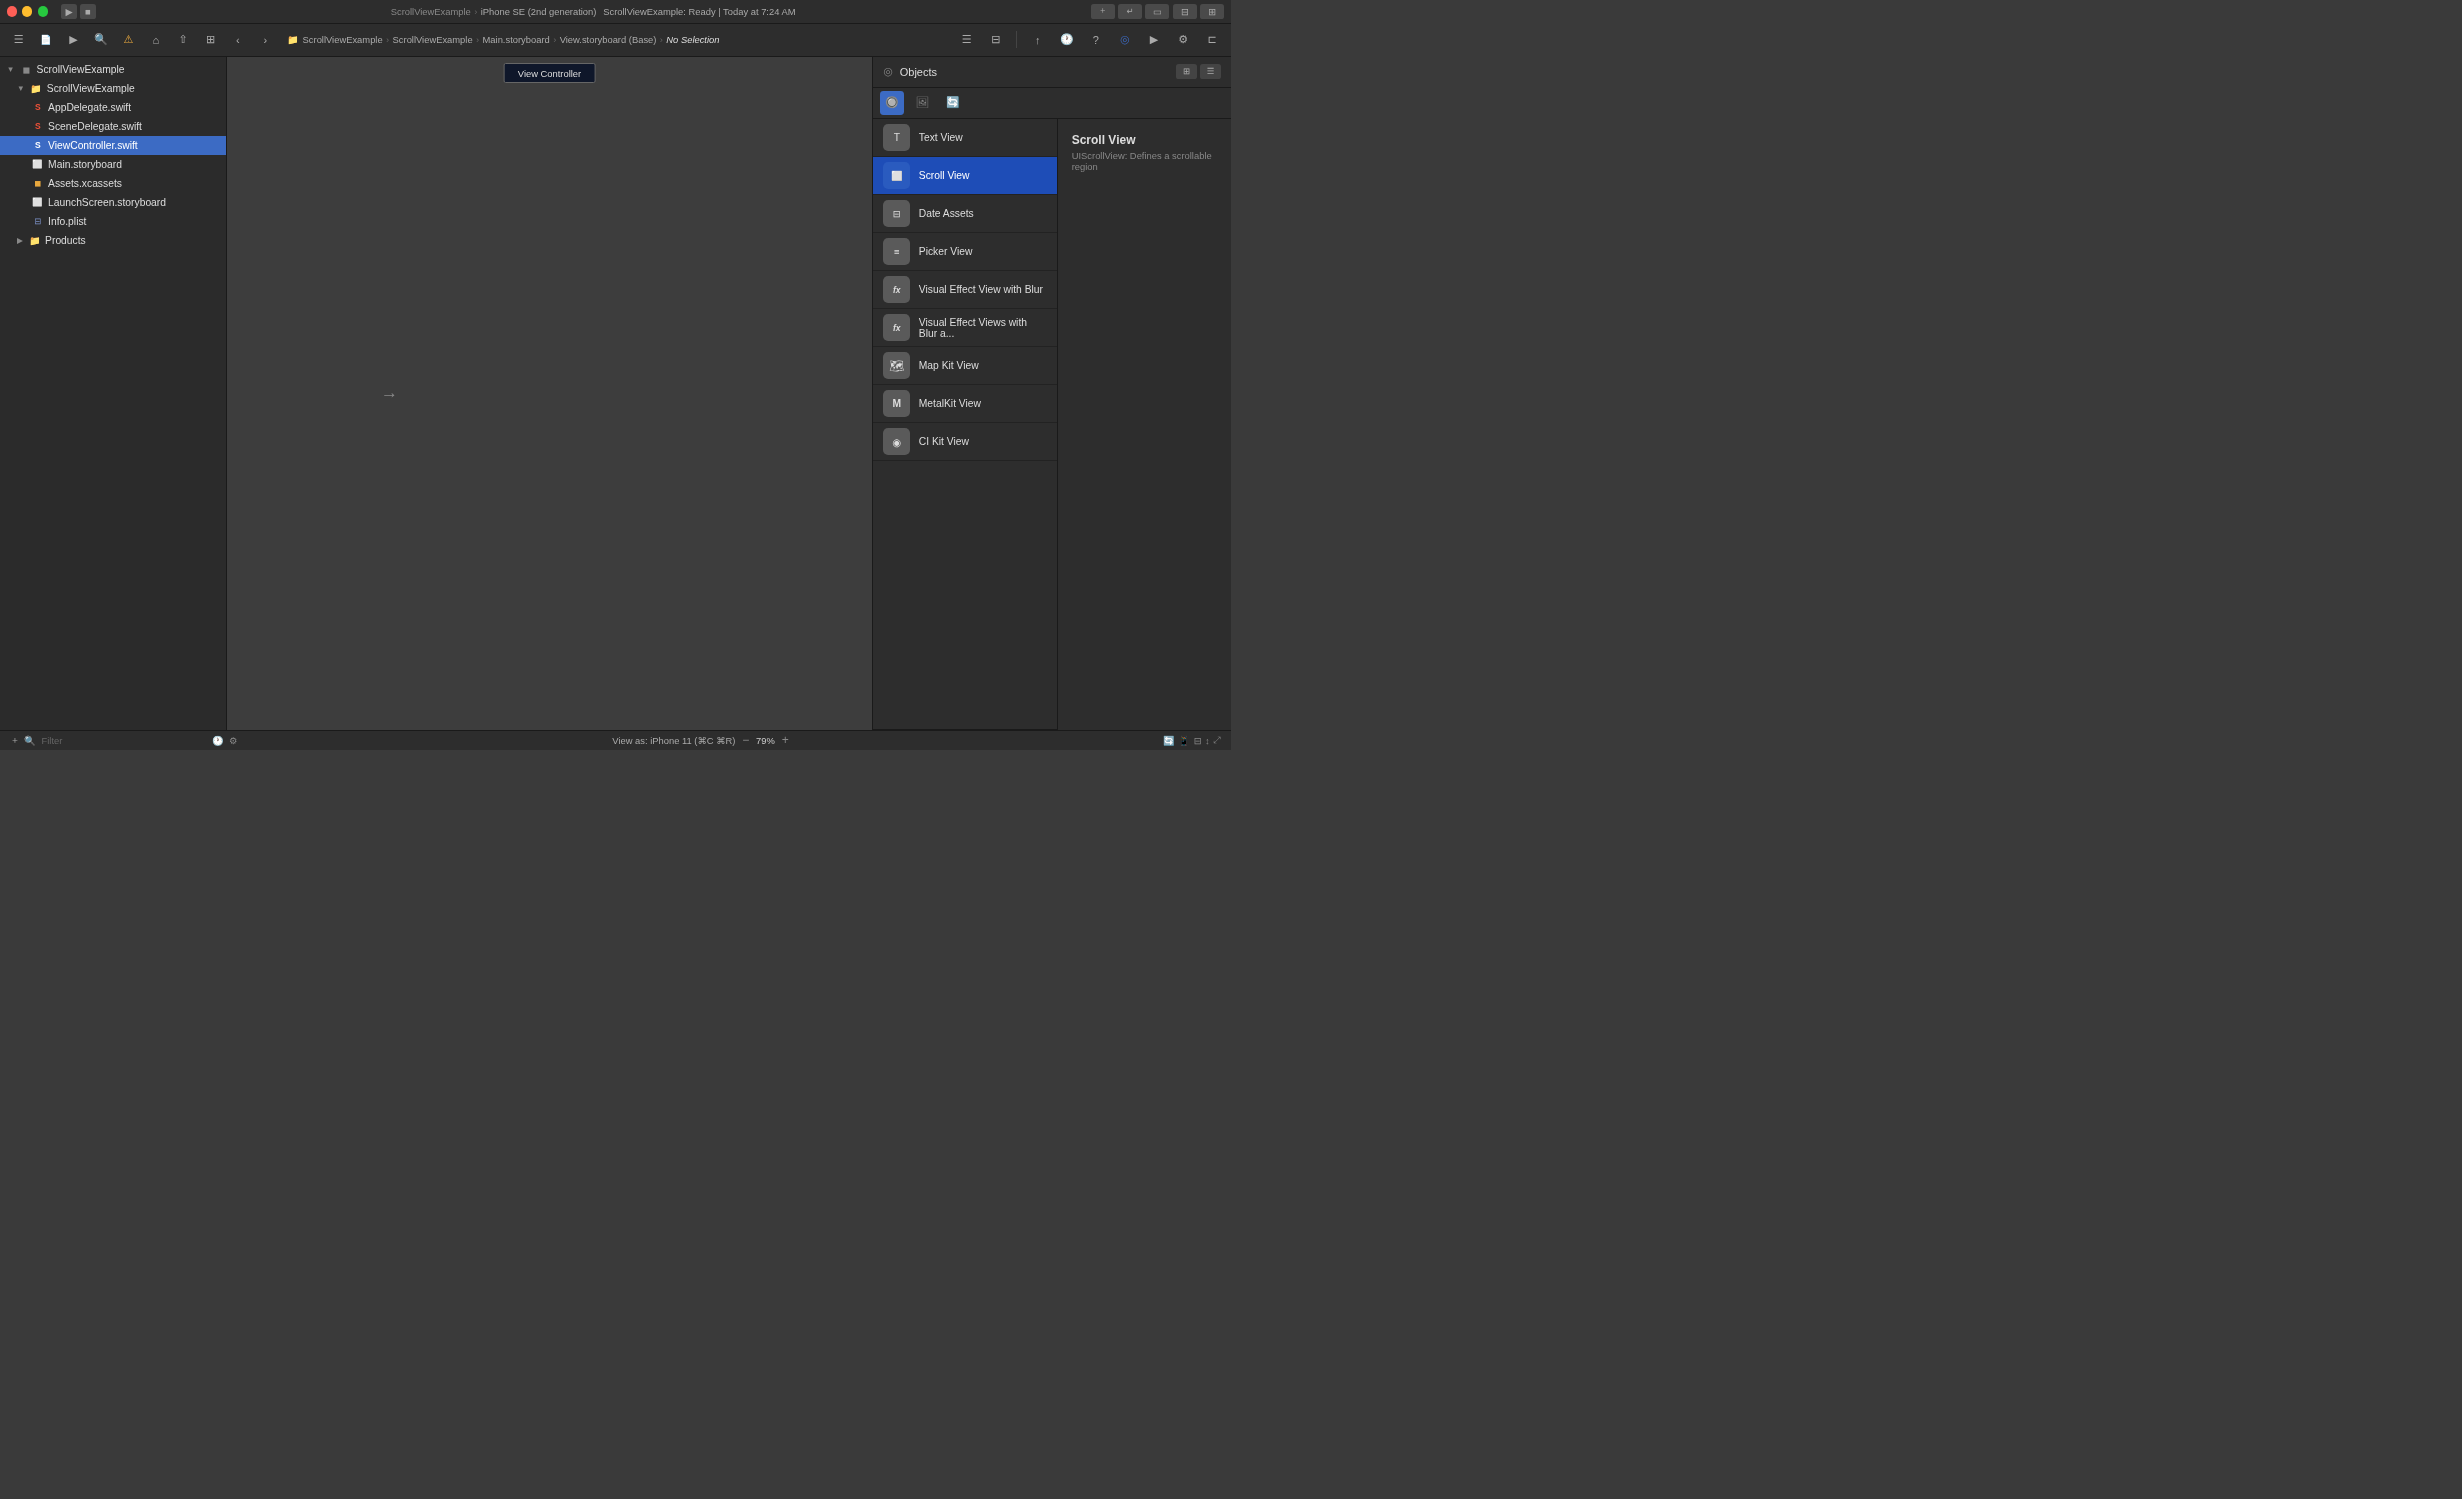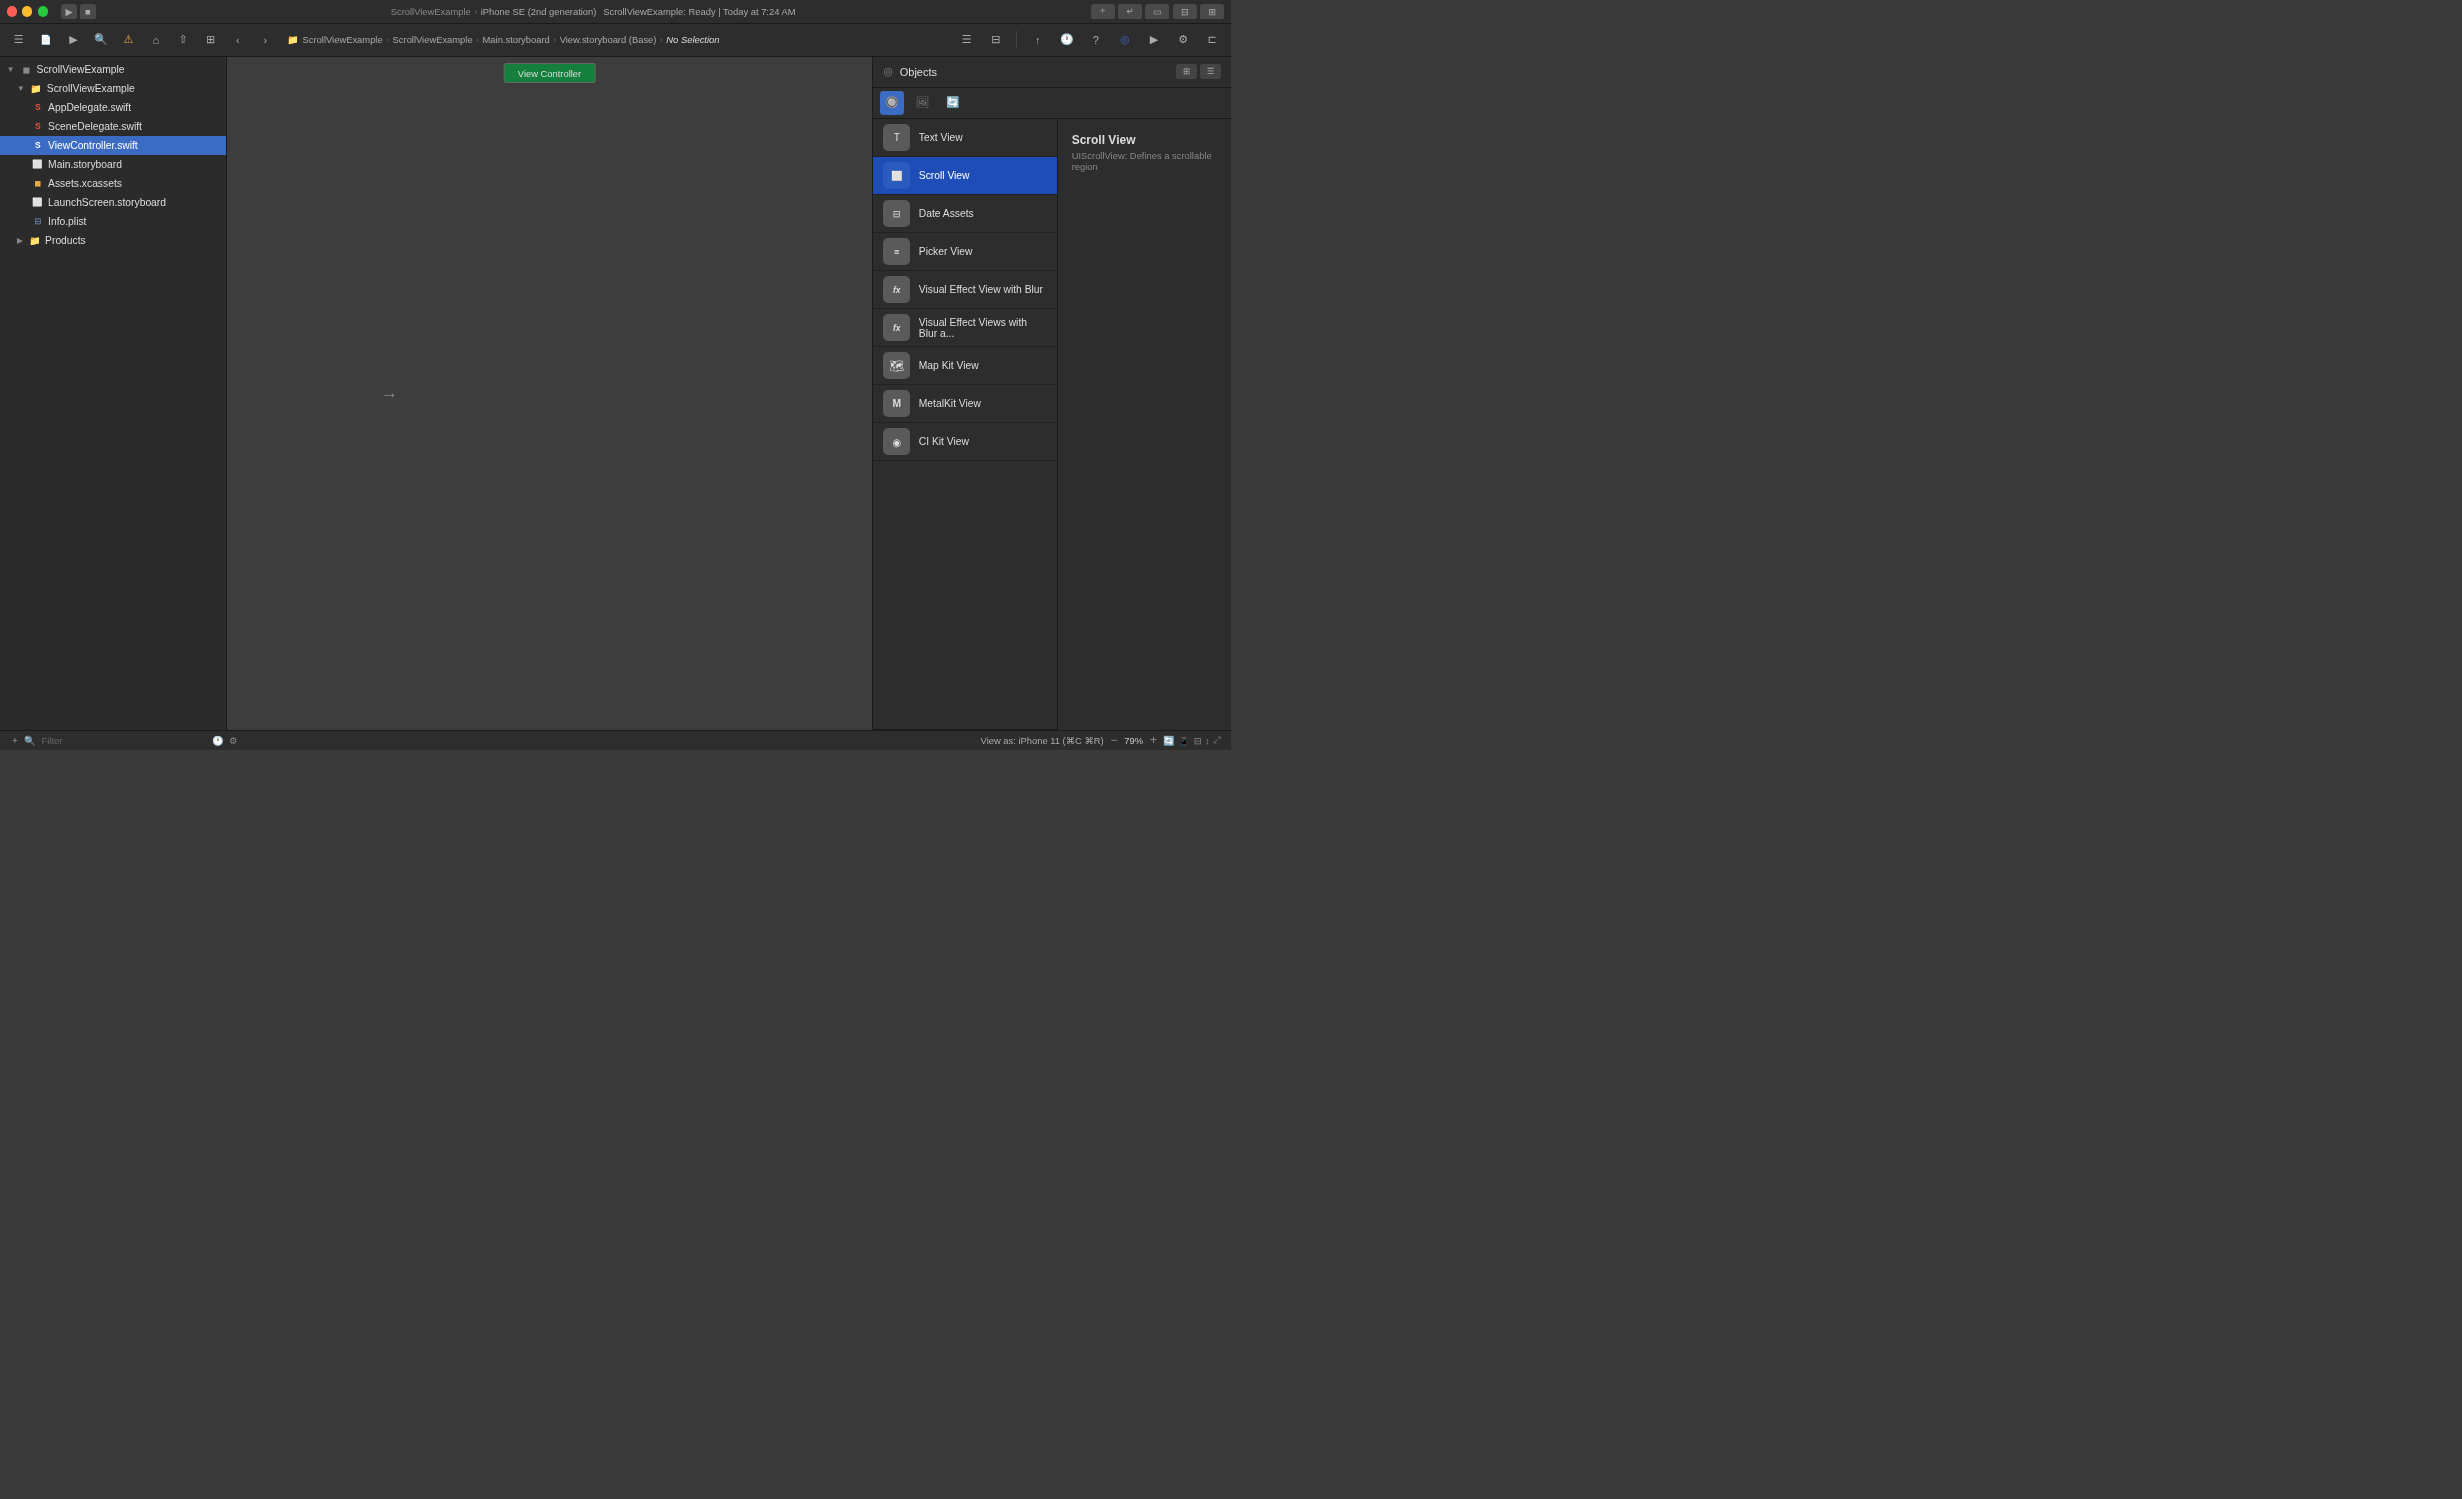--- a/index.html
+++ b/index.html
@@ -170,21 +170,21 @@
       background: #3d3d3d;
       display: flex;
       flex-direction: column;
       position: relative;
     }
     .view-controller-label {
       position: absolute;
       top: 6.8px;
       left: 50%;
       transform: translateX(-50%);
-      background: #15803d;
+      background: #0f172a;
       border: 0.9px solid #666;
       border-radius: 2px;
       padding: 3.4px 13.7px;
       font-size: 9.4px;
       color: #ddd;
       white-space: nowrap;
     }
     .canvas-area {
       flex: 1;
       display: flex;
@@ -388,21 +388,21 @@
     .bottom-bar-left {
       display: flex;
       align-items: center;
       gap: 5.1px;
       width: 227px;
     }
     .bottom-bar-center {
       flex: 1;
       display: flex;
       align-items: center;
-      justify-content: flex-end;
+      justify-content: center;
       gap: 6.8px;
     }
     .zoom-btn {
       font-size: 12px;
       color: #888;
       cursor: pointer;
     }
     .zoom-value {
       font-size: 9.4px;
       color: #ccc;

